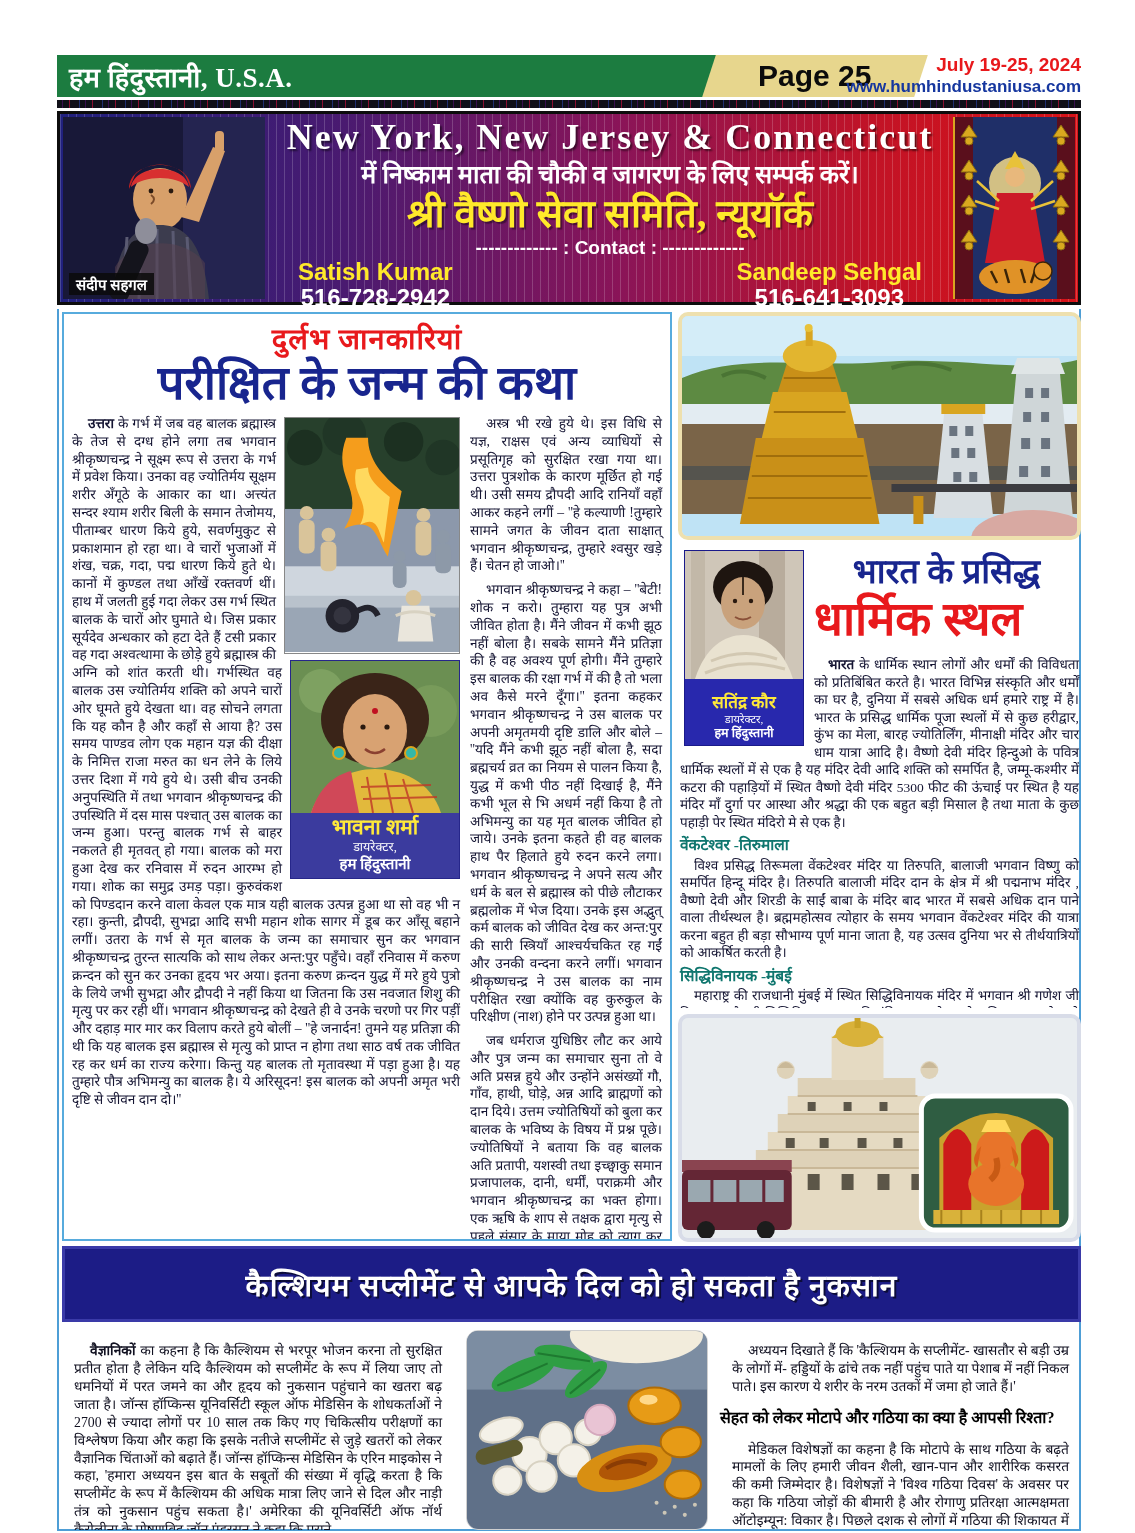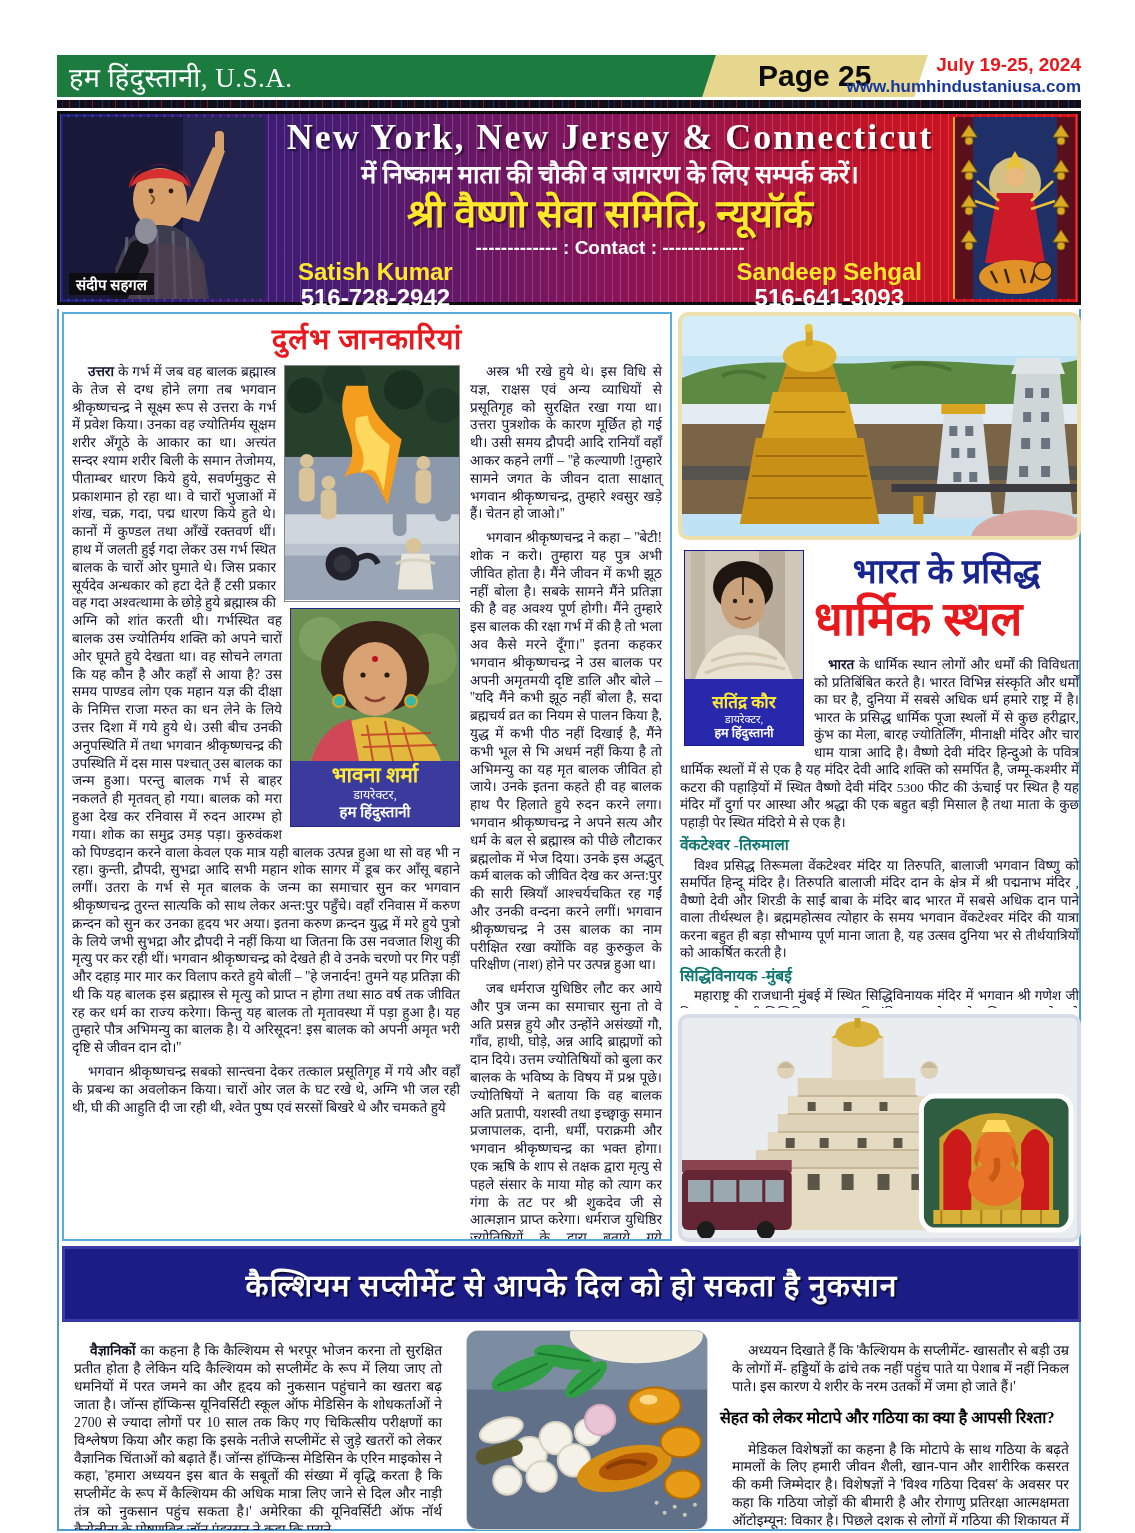--- a/index.html
+++ b/index.html
@@ -2,21 +2,21 @@
 <html><head>
 <meta charset="utf-8">
 <style>
   html,body{margin:0;padding:0;background:#e8e8e8;}
   .page{position:relative;width:1135px;height:1533px;background:#ffffff;margin:0 auto;overflow:hidden;
         font-family:"Liberation Serif","DejaVu Serif",serif;color:#1b1b34;}
   
   .masthead{position:absolute;left:57px;top:53px;width:1024px;height:46px;}
   .mast-green{position:absolute;left:0;top:2px;width:705px;height:42px;background:#1c7c40;
               clip-path:polygon(0 0,100% 0,95% 100%,0 100%);display:flex;align-items:center;}
-  .mast-green span{color:#fff;font-weight:400;font-size:27px;padding-left:12px;letter-spacing:.5px;}
+  .mast-green span{color:#fff;font-weight:700;font-size:27px;padding-left:12px;letter-spacing:.5px;}
   .mast-page{position:absolute;left:652px;top:2px;width:212px;height:42px;background:#e7d68d;
              transform:skewX(-18deg);display:flex;align-items:center;justify-content:center;}
   .mast-page span{transform:skewX(18deg);font-family:"Liberation Sans",sans-serif;
                   font-weight:800;font-size:30px;color:#0b0b0b;}
   .mast-right{position:absolute;right:0;top:0;text-align:right;font-family:"Liberation Sans",sans-serif;}
   .mast-date{color:#e8191c;font-weight:800;font-size:19px;line-height:23px;}
   .mast-site{color:#16379f;font-weight:800;font-size:17px;line-height:21px;}
   .divider-strip{position:absolute;left:57px;top:100px;width:1024px;height:8px;background:#151515;
       background-image:repeating-linear-gradient(90deg,#101018 0 5px,#3a1050 5px 6px,#101018 6px 12px,#8a1030 12px 13px,#101018 13px 22px,#203070 22px 23px);}
   
@@ -185,20 +185,21 @@
           </g>
         <circle cx="88" cy="154" r="9" fill="#e09227" stroke="#3a2408" stroke-width="1.5"></circle>
       </svg>
     </div>
   </div>
 
   <div class="page-frame"></div>
 
   <div class="story-box">
     <h2 class="story-kicker">दुर्लभ जानकारियां</h2>
+    <h1 class="story-headline">परीक्षित के जन्म की कथा</h1>
     <div class="story-body">
       <div class="story-colA">
         <div class="float-painting">
           <svg viewBox="0 0 176 237" preserveAspectRatio="none">
             <rect width="176" height="237" fill="#8c98ab"></rect>
             <rect width="176" height="92" fill="#27402c"></rect>
             <circle cx="20" cy="30" r="18" fill="#1c3021"></circle>
               <circle cx="60" cy="16" r="22" fill="#203626"></circle>
             <circle cx="120" cy="24" r="20" fill="#1c3021"></circle>
               <circle cx="160" cy="40" r="18" fill="#203626"></circle>
@@ -252,21 +253,20 @@
                 <path d="M72,138 L146,136"></path>
             </g>
           </svg>
           <div class="cap">
             <div class="nm">भावना शर्मा</div>
             <div class="rl">डायरेक्टर,</div>
             <div class="og">हम हिंदुस्तानी</div>
           </div>
         </div>
         <p><b class="lead">उत्तरा</b> <span>के गर्भ में जब वह बालक ब्रह्मास्त्र के तेज से दग्ध होने लगा तब भगवान श्रीकृष्णचन्द्र ने सूक्ष्म रूप से उत्तरा के गर्भ में प्रवेश किया। उनका वह ज्योतिर्मय सूक्षम शरीर अँगूठे के आकार का था। अत्त्यंत सन्दर श्याम शरीर बिली के समान तेजोमय, पीताम्बर धारण किये हुये, सवर्णमुकुट से प्रकाशमान हो रहा था। वे चारों भुजाओं में शंख, चक्र, गदा, पद्म धारण किये हुते थे। कानों में कुण्डल तथा आँखें रक्तवर्ण थीं। हाथ में जलती हुई गदा लेकर उस गर्भ स्थित बालक के चारों ओर घुमाते थे। जिस प्रकार सूर्यदेव अन्धकार को हटा देते हैं टसी प्रकार वह गदा अश्वत्थामा के छोड़े हुये ब्रह्मास्त्र की अग्नि को शांत करती थी। गर्भस्थित वह बालक उस ज्योतिर्मय शक्ति को अपने चारों ओर घूमते हुये देखता था। वह सोचने लगता कि यह कौन है और कहाँ से आया है? उस समय पाण्डव लोग एक महान यज्ञ की दीक्षा के निमित्त राजा मरुत का धन लेने के लिये उत्तर दिशा में गये हुये थे। उसी बीच उनकी अनुपस्थिति में तथा भगवान श्रीकृष्णचन्द्र की उपस्थिति में दस मास पश्चात् उस बालक का जन्म हुआ। परन्तु बालक गर्भ से बाहर नकलते ही मृतवत् हो गया। बालक को मरा हुआ देख कर रनिवास में रुदन आरम्भ हो गया। शोक का समुद्र उमड़ पड़ा। कुरुवंकश को पिण्डदान करने वाला केवल एक मात्र यही बालक उत्पन्न हुआ था सो वह भी न रहा। कुन्ती, द्रौपदी, सुभद्रा आदि सभी महान शोक सागर में डूब कर आँसू बहाने लगीं। उतरा के गर्भ से मृत बालक के जन्म का समाचार सुन कर भगवान श्रीकृष्णचन्द्र तुरन्त सात्यकि को साथ लेकर अन्त:पुर पहुँचे। वहाँ रनिवास में करुण क्रन्दन को सुन कर उनका हृदय भर अया। इतना करुण क्रन्दन युद्ध में मरे हुये पुत्रो के लिये जभी सुभद्रा और द्रौपदी ने नहीं किया था जितना कि उस नवजात शिशु की मृत्यु पर कर रही थीं। भगवान श्रीकृष्णचन्द्र को देखते ही वे उनके चरणो पर गिर पड़ीं और दहाड़ मार मार कर विलाप करते हुये बोलीं – ''हे जनार्दन! तुमने यह प्रतिज्ञा की थी कि यह बालक इस ब्रह्मास्त्र से मृत्यु को प्राप्त न होगा तथा साठ वर्ष तक जीवित रह कर धर्म का राज्य करेगा। किन्तु यह बालक तो मृतावस्था में पड़ा हुआ है। यह तुम्हारे पौत्र अभिमन्यु का बालक है। ये अरिसूदन! इस बालक को अपनी अमृत भरी दृष्टि से जीवन दान दो।''</span></p>
-        <p>भगवान श्रीकृष्णचन्द्र सबको सान्त्वना देकर तत्काल प्रसूतिगृह में गये और वहाँ के प्रबन्ध का अवलोकन किया। चारों ओर जल के घट रखे थे, अग्नि भी जल रही थी, घी की आहुति दी जा रही थी, श्वेत पुष्प एवं सरसों बिखरे थे और चमकते हुये</p>
       </div>
       <div class="story-colB">
         <p>अस्त्र भी रखे हुये थे। इस विधि से यज्ञ, राक्षस एवं अन्य व्याधियों से प्रसूतिगृह को सुरक्षित रखा गया था। उत्तरा पुत्रशोक के कारण मूर्छित हो गई थी। उसी समय द्रौपदी आदि रानियाँ वहाँ आकर कहने लगीं – ''हे कल्याणी !तुम्हारे सामने जगत के जीवन दाता साक्षात् भगवान श्रीकृष्णचन्द्र, तुम्हारे श्वसुर खड़े हैं। चेतन हो जाओ।''</p>
         <p>भगवान श्रीकृष्णचन्द्र ने कहा – ''बेटी! शोक न करो। तुम्हारा यह पुत्र अभी जीवित होता है। मैंने जीवन में कभी झूठ नहीं बोला है। सबके सामने मैंने प्रतिज्ञा की है वह अवश्य पूर्ण होगी। मैंने तुम्हारे इस बालक की रक्षा गर्भ में की है तो भला अव कैसे मरने दूँगा।'' इतना कहकर भगवान श्रीकृष्णचन्द्र ने उस बालक पर अपनी अमृतमयी दृष्टि डालि और बोले – ''यदि मैंने कभी झूठ नहीं बोला है, सदा ब्रह्मचर्य व्रत का नियम से पालन किया है, युद्ध में कभी पीठ नहीं दिखाई है, मैंने कभी भूल से भि अधर्म नहीं किया है तो अभिमन्यु का यह मृत बालक जीवित हो जाये। उनके इतना कहते ही वह बालक हाथ पैर हिलाते हुये रुदन करने लगा। भगवान श्रीकृष्णचन्द्र ने अपने सत्य और धर्म के बल से ब्रह्मास्त्र को पीछे लौटाकर ब्रह्मलोक में भेज दिया। उनके इस अद्भुत् कर्म बालक को जीवित देख कर अन्त:पुर की सारी स्त्रियाँ आश्चर्यचकित रह गईं और उनकी वन्दना करने लगीं। भगवान श्रीकृष्णचन्द्र ने उस बालक का नाम परीक्षित रखा क्योंकि वह कुरुकुल के परिक्षीण (नाश) होने पर उत्पन्न हुआ था।</p>
         <p>जब धर्मराज युधिष्ठिर लौट कर आये और पुत्र जन्म का समाचार सुना तो वे अति प्रसन्न हुये और उन्होंने असंख्यों गौ, गाँव, हाथी, घोड़े, अन्न आदि ब्राह्मणों को दान दिये। उत्तम ज्योतिषियों को बुला कर बालक के भविष्य के विषय में प्रश्न पूछे। ज्योतिषियों ने बताया कि वह बालक अति प्रतापी, यशस्वी तथा इच्छ्वाकु समान प्रजापालक, दानी, धर्मीं, पराक्रमी और भगवान श्रीकृष्णचन्द्र का भक्त होगा। एक ऋषि के शाप से तक्षक द्वारा मृत्यु से पहले संसार के माया मोह को त्याग कर गंगा के तट पर श्री शुकदेव जी से आत्मज्ञान प्राप्त करेगा। धर्मराज युधिष्ठिर ज्योतिषियों के द्वारा बताये गये भविष्यफल को सुन कर प्रसन्न हुये और उन्हें यथोचित दक्षिणा दे कर विदा किया। वह बालक शुक्लपक्ष के चन्द्रमा के समान दिन प्रतिदिन बढ़ने लगा। उन्हीं दिनों धर्मराज युधिष्ठिर ने राजा मरुत का गड़ा हुआ धन लाकर अश्वमेघ यज्ञ किया। भगवान श्रीकृष्णचन्द्र के देख रेख में यज्ञ निर्विघ्न सम्पन्न हो गया।</p>
       </div>
     </div>
   </div>
 
   <div class="sidebar">

